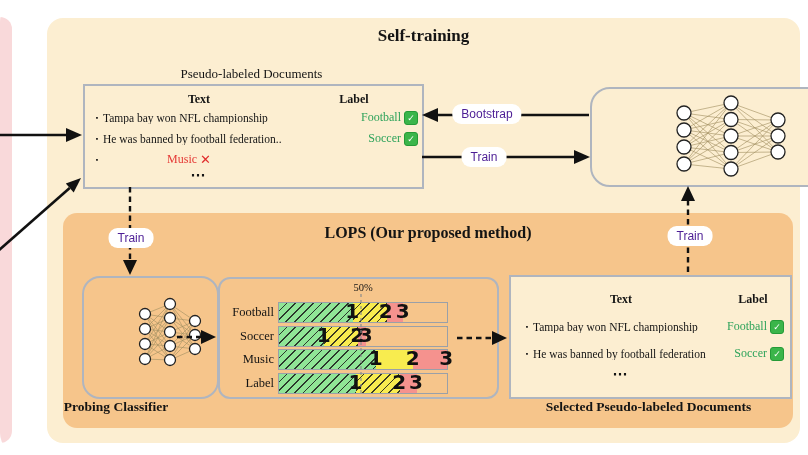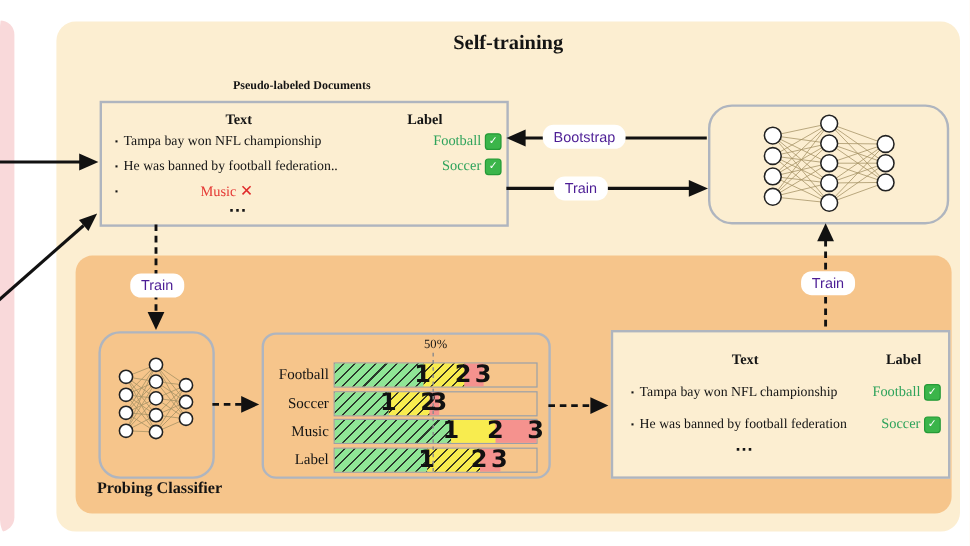--- a/index.html
+++ b/index.html
@@ -9,32 +9,32 @@
   html,body{margin:0;padding:0;background:#fff;}
   .stage{position:relative;width:808px;height:455px;background:#fff;overflow:hidden;
          font-family:"Liberation Serif","DejaVu Serif",serif;color:var(--ink);border-radius:22px;}
   .abs{position:absolute;}
   .pink-strip{left:-12px;top:17px;width:24px;height:426px;border-radius:12px;background:var(--strip-pink);}
   .main-panel{left:47px;top:18px;width:753px;height:425px;border-radius:16px;background:var(--panel-cream);}
   .lops-panel{left:63px;top:213px;width:730px;height:215px;border-radius:14px;background:var(--panel-orange);}
   .center{text-align:center;}
   .main-title{left:47px;top:26px;width:753px;font-size:17px;font-weight:bold;}
   .lops-title{left:63px;top:224px;width:730px;font-size:16px;font-weight:bold;}
-  .box-title{font-size:10px;font-weight:bold;}
+  .box-title{font-size:13px;font-weight:normal;}
   .pseudo-title{left:83px;top:66px;width:337px;}
   .dnn-title{left:575px;top:68px;width:227px;}
   .caption{font-size:13.5px;font-weight:bold;}
-  .probing-label{left:52px;top:399px;width:162px;}
+  .probing-label{left:35px;top:399px;width:162px;}
   .learning-label{left:204px;top:399px;width:265px;}
   .selected-label{left:500px;top:399px;width:297px;}
 
   .doc-box{background:var(--panel-cream);border:2px solid var(--box-border);text-decoration:underline;}
   .pseudo-box{left:83px;top:84px;width:337px;height:101px;}
   .selected-box{left:509px;top:275px;width:279px;height:120px;}
-  .round-box{border:2px solid var(--box-border);}
+  .round-box{border:2px solid var(--box-border);padding-left:40px;}
   .dnn-box{left:590px;top:87px;width:197px;height:96px;border-radius:20px;background:var(--panel-cream);}
   .probing-box{left:82px;top:276px;width:93px;height:119px;border-radius:18px;}
   .learning-box{left:218px;top:277px;width:237px;height:118px;border-radius:12px;}
 
   .hdr{position:absolute;font-size:12px;font-weight:bold;text-align:center;}
   .doc-row{position:absolute;display:flex;align-items:center;font-size:11.5px;}
   .bullet{width:12px;font-size:7px;text-align:center;flex:0 0 12px;}
   .doc-text{flex:1;white-space:nowrap;overflow:hidden;}
   .doc-label{display:flex;align-items:center;justify-content:flex-end;gap:3px;font-size:12px;}
   .mark{display:inline-flex;}
@@ -70,20 +70,21 @@
 </head>
 <body>
 
 <div class="stage">
 
   <div class="abs pink-strip"></div>
   <div class="abs main-panel"></div>
   <div class="abs lops-panel"></div>
 
   <div class="abs center main-title">Self-training</div>
+  <div class="abs center lops-title">LOPS (Our proposed method)</div>
 
   <div class="abs center box-title pseudo-title">Pseudo-labeled Documents</div>
   <div class="abs doc-box pseudo-box">
     <span class="hdr" style="left:20px;top:6px;width:188px;">Text</span>
     <span class="hdr" style="left:219px;top:6px;width:100px;">Label</span>
 
     <div class="doc-row" style="left:6px;right:4px;top:24px;">
       <span class="bullet">▪</span>
       <span class="doc-text">Tampa bay won NFL championship</span>
       <span class="doc-label" style="width:108px;">
@@ -279,20 +280,21 @@
     <div class="doc-row" style="left:10px;right:6px;top:69px;">
       <span class="bullet">▪</span>
       <span class="doc-text">He was banned by football federation..</span>
       <span class="doc-label" style="width:78px;">
         <span style="color: rgb(46, 163, 91);">Soccer</span>
         <span class="mark mark-check">✓</span>
       </span>
     </div>
     <div class="ellipsis" style="left:30px;top:88px;width:160px;">⋯</div>
   </div>
+  <div class="abs center caption selected-label">Selected Pseudo-labeled Documents</div>
 
   <svg class="overlay" width="808" height="455" viewBox="0 0 808 455">
     <line class="arrow-line" x1="0" y1="135" x2="68" y2="135"></line>
     <polygon class="head" points="82,135 66,128 66,142"></polygon>
 
     <line class="arrow-line" x1="-2" y1="251" x2="69.7" y2="187.9"></line>
     <polygon class="head" points="81,178 73.7,192.4 65.8,183.4"></polygon>
 
     <line class="arrow-line" x1="437" y1="115" x2="589" y2="115"></line>
     <polygon class="head" points="422,115 438,108 438,122"></polygon>

